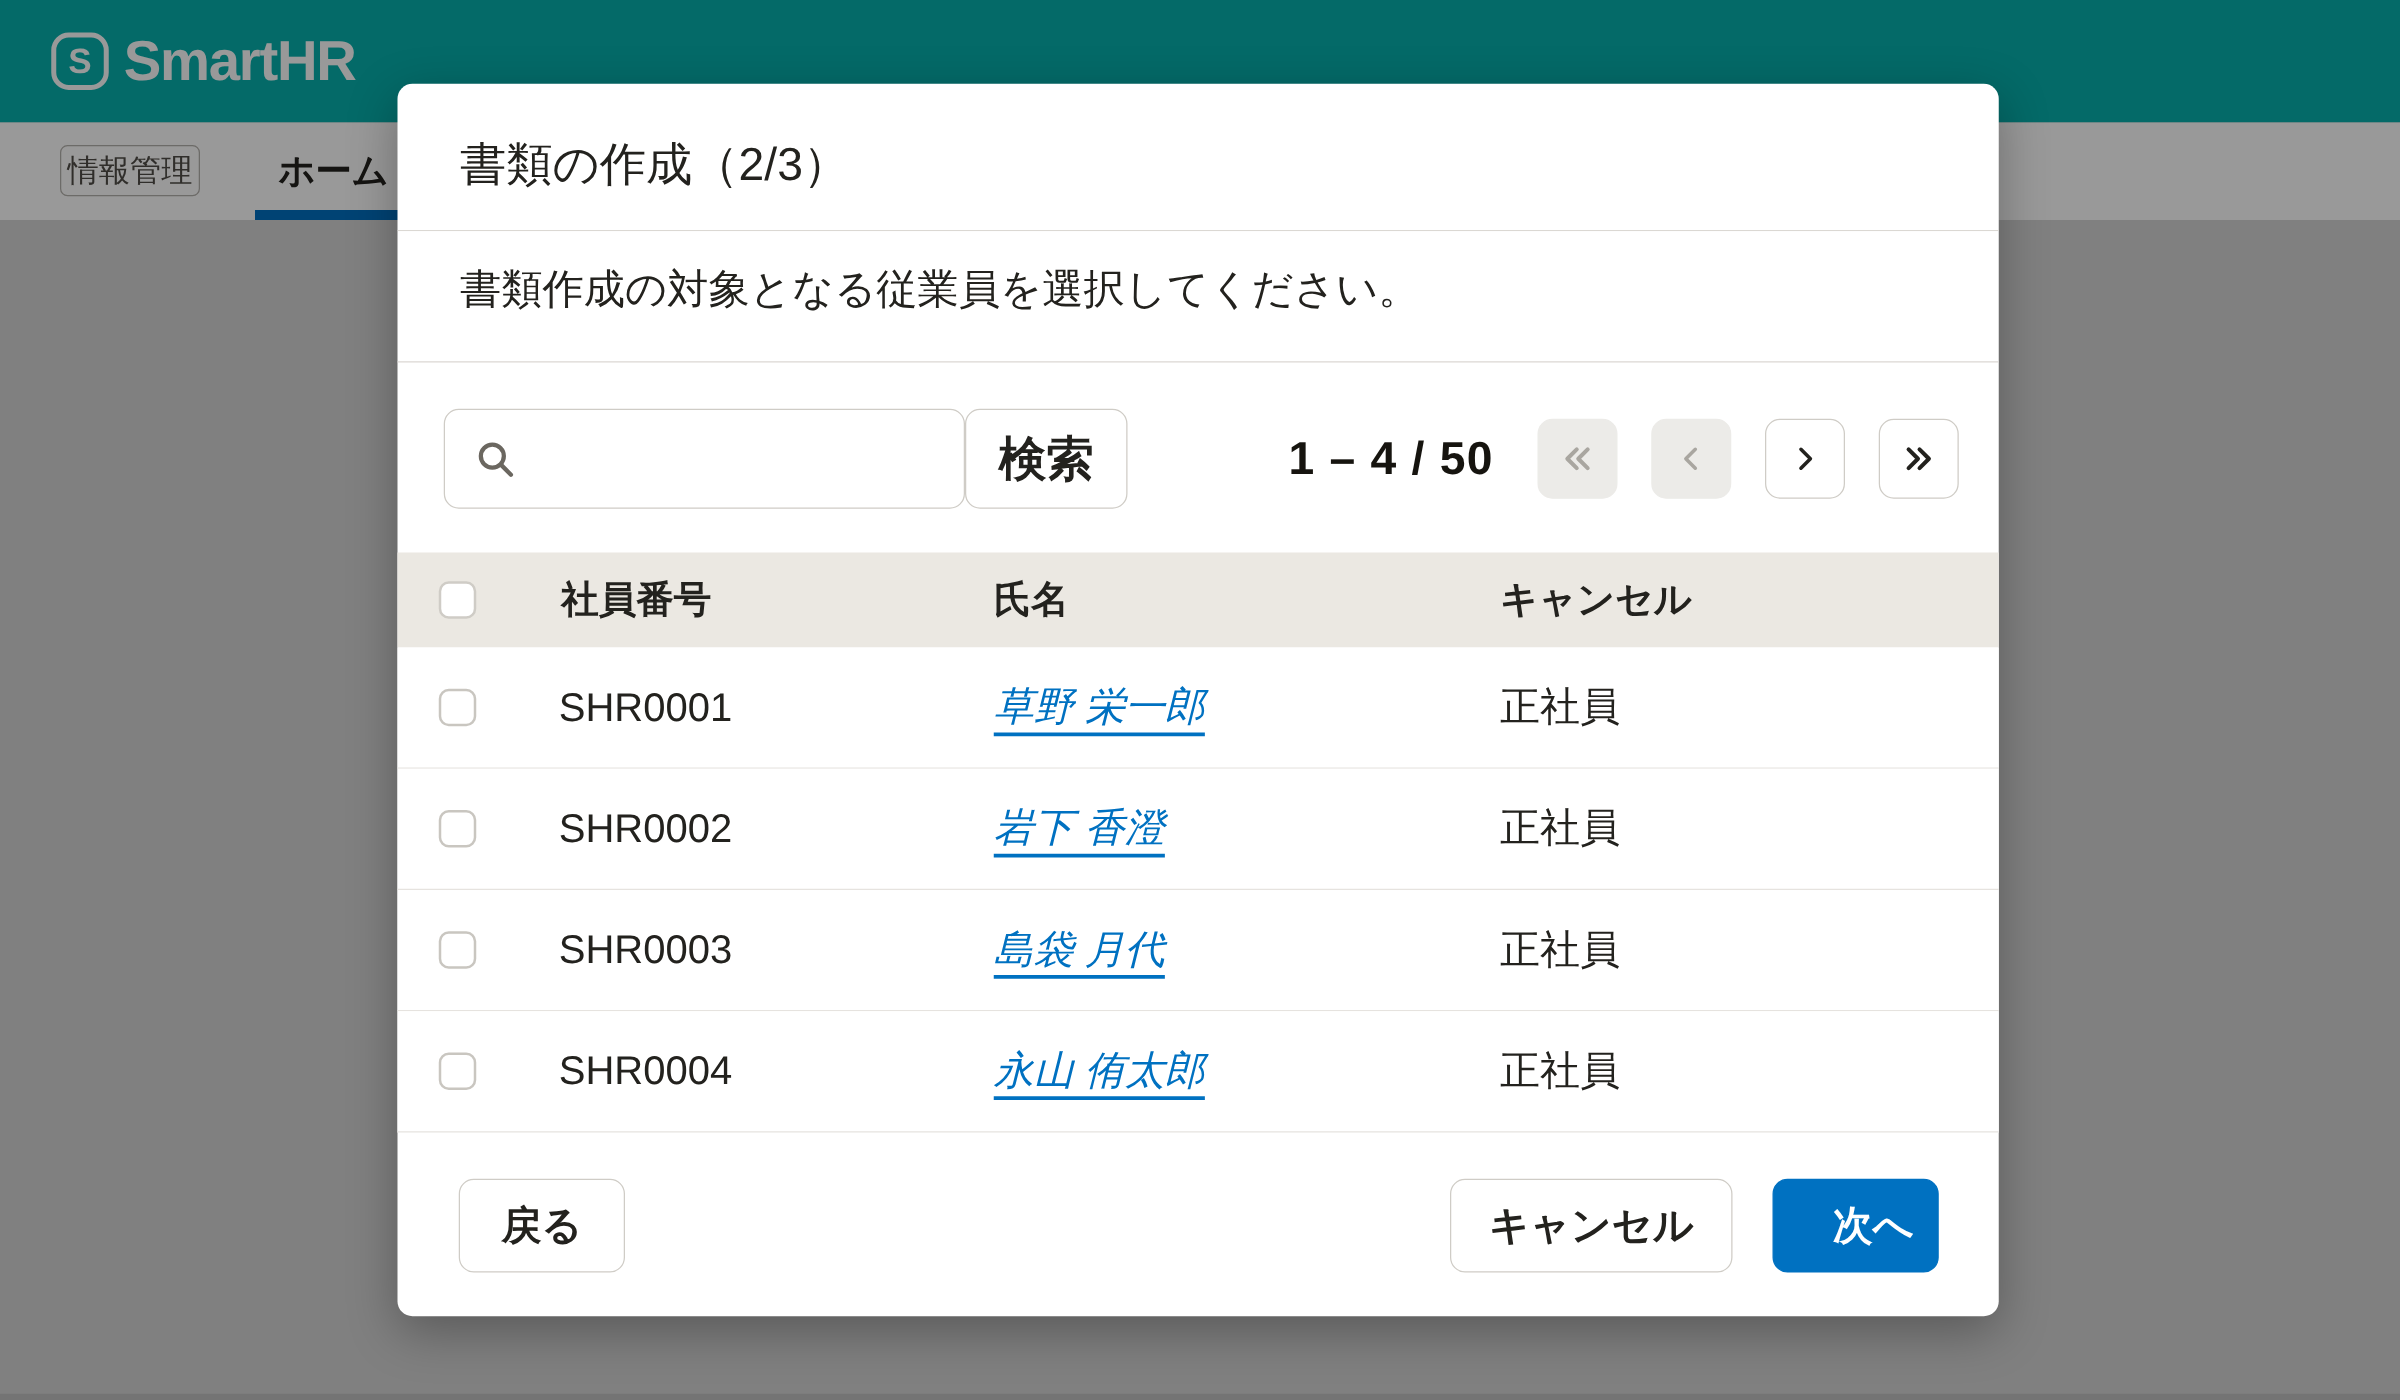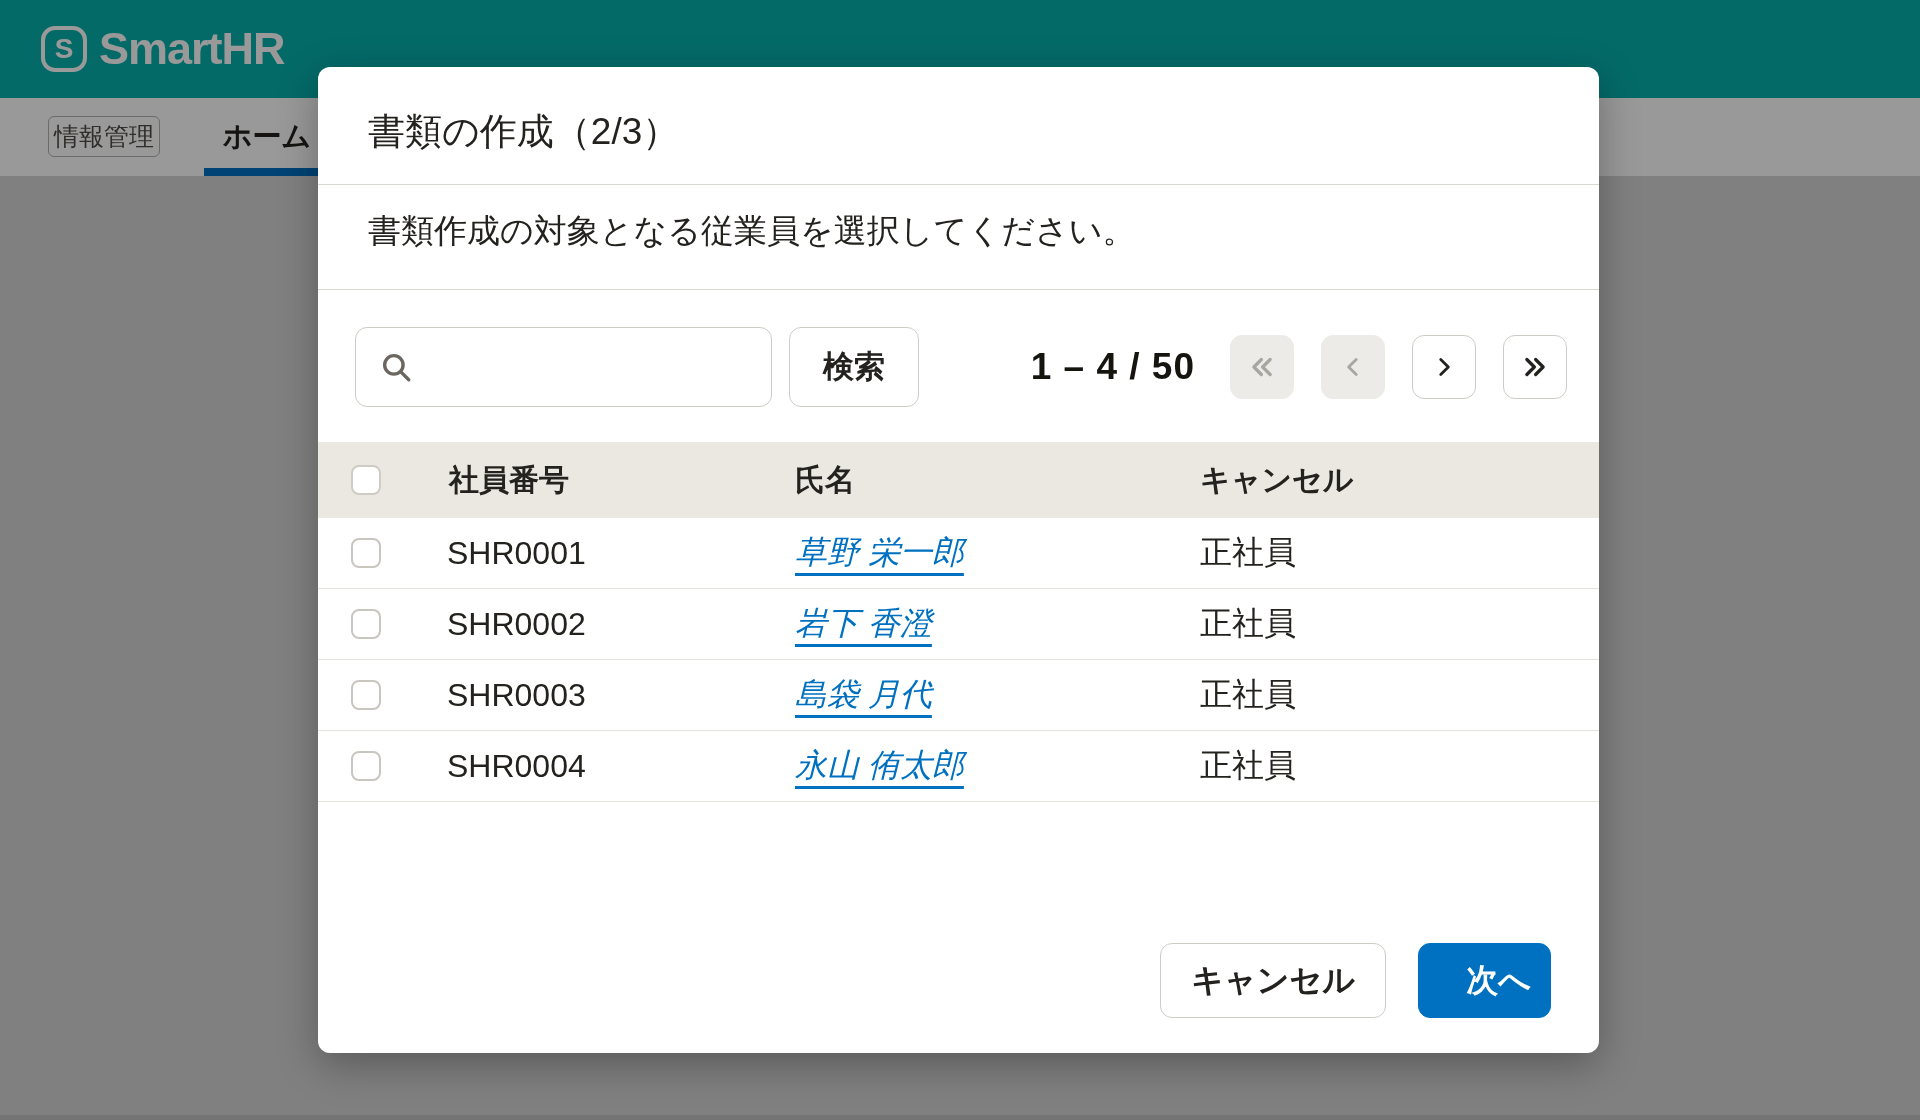--- a/index.html
+++ b/index.html
@@ -61,37 +61,37 @@
 
   .toolbar { position:absolute; top:260px; left:37px; right:32px; height:80px; display:flex; align-items:center; }
   .search-wrap { position:relative; width:417px; height:80px; }
   .search-input {
     width:100%; height:100%; border:1px solid #CFCCC6; border-radius:12px;
     padding:0 20px 0 74px; font-size:30px; color:#23221E; outline:none; background:#FFFFFF;
     font-family:inherit;
   }
   .search-icon { position:absolute; left:24px; top:23px; width:34px; height:34px; color:#6B6760; }
   .search-btn {
-    margin-left:17px; width:130px; height:80px;
+    width:130px; height:80px;
     border:1px solid #CFCCC6; border-radius:12px; background:#FFFFFF;
-    font-weight:bold; font-size:31px; color:#23221E; font-family:inherit; cursor:pointer;
+    font-weight:bold; font-size:38px; color:#23221E; font-family:inherit; cursor:pointer;
   }
   .spacer { flex:1; }
   .range { font-weight:bold; font-size:37px; color:#16140F; margin-right:35px; letter-spacing:1px; white-space:nowrap; }
   .pg-btn {
     width:64px; height:64px; border-radius:12px; flex:0 0 auto;
     display:flex; align-items:center; justify-content:center; cursor:pointer;
   }
   .pg-btn + .pg-btn { margin-left:27px; }
   .pg-enabled { background:#FFFFFF; border:1px solid #CFCCC6; color:#23221E; }
   .pg-disabled { background:#ECEBE8; border:1px solid #ECEBE8; color:#A9A6A0; cursor:default; }
 
   .emp-table { position:absolute; top:375px; left:0; right:0; }
   .thead { height:76px; background:#EBE8E2; position:relative; font-weight:bold; font-size:30px; color:#23221E; }
-  .trow { height:71px; position:relative; border-bottom:1px solid #E6E3DF; font-size:32px; color:#23221E; background:#FFFFFF; }
+  .trow { height:97px; position:relative; border-bottom:1px solid #E6E3DF; font-size:32px; color:#23221E; background:#FFFFFF; }
   .cell { position:absolute; top:50%; transform:translateY(-50%); white-space:nowrap; }
   .c-cb   { left:33px; }
   .c-id   { left:129px; }
   .c-name { left:451px;margin-left:26px; }
   .c-type { left:882px; }
   .thead .c-id { left:131px; }
   .checkbox {
     width:30px; height:30px; border:2px solid #C9C6C0; border-radius:8px; background:#FFFFFF; cursor:pointer;
   }
   .thead .checkbox { border-color:#CFCCC6; }
@@ -198,15 +198,16 @@
     </div>
 
     <div class="trow">
       <div class="cell c-cb checkbox"></div>
       <div class="cell c-id">SHR0004</div>
       <a class="cell c-name name-link">永山 侑太郎</a>
       <div class="cell c-type">正社員</div>
     </div>
   </div>
 
+  <button class="btn btn-back">戻る</button>
   <button class="btn btn-cancel">キャンセル</button>
   <button class="btn btn-next">次へ</button>
 </div>
 
 </body></html>

